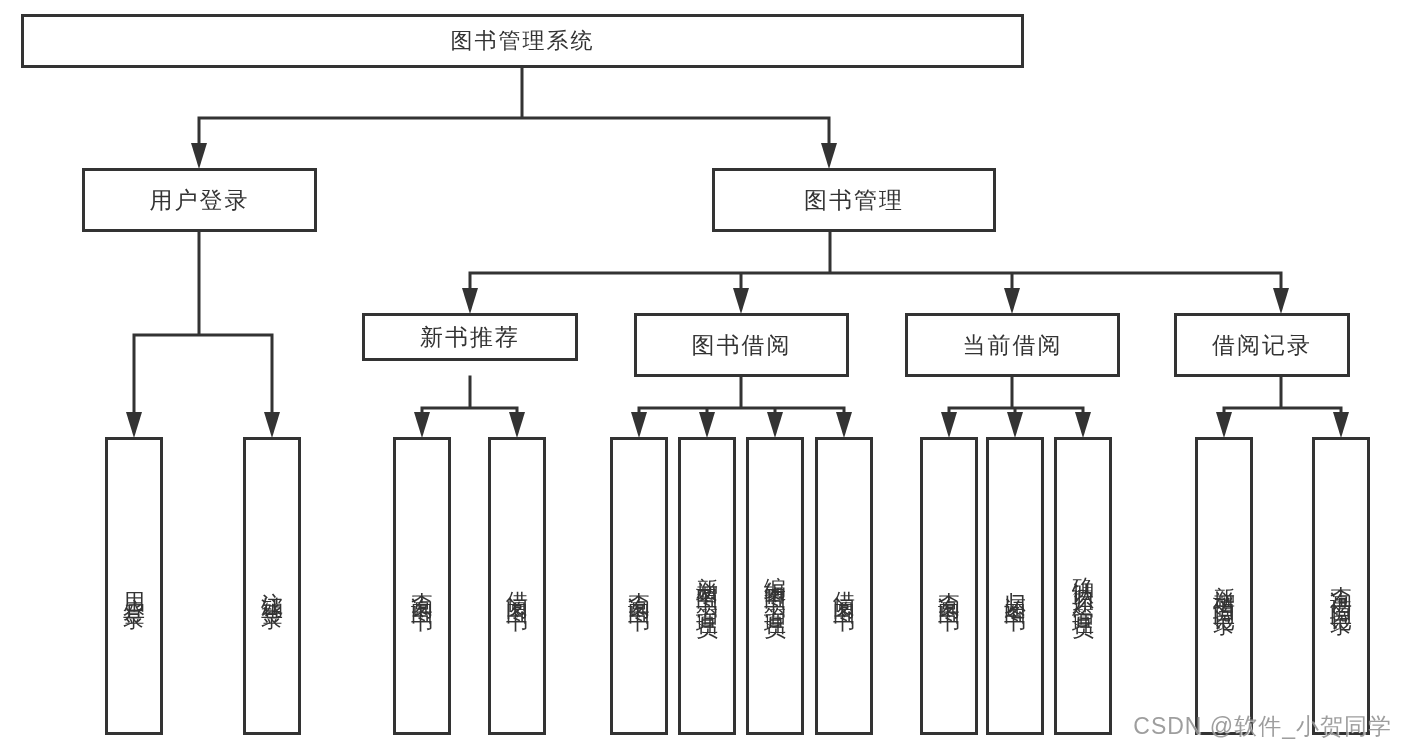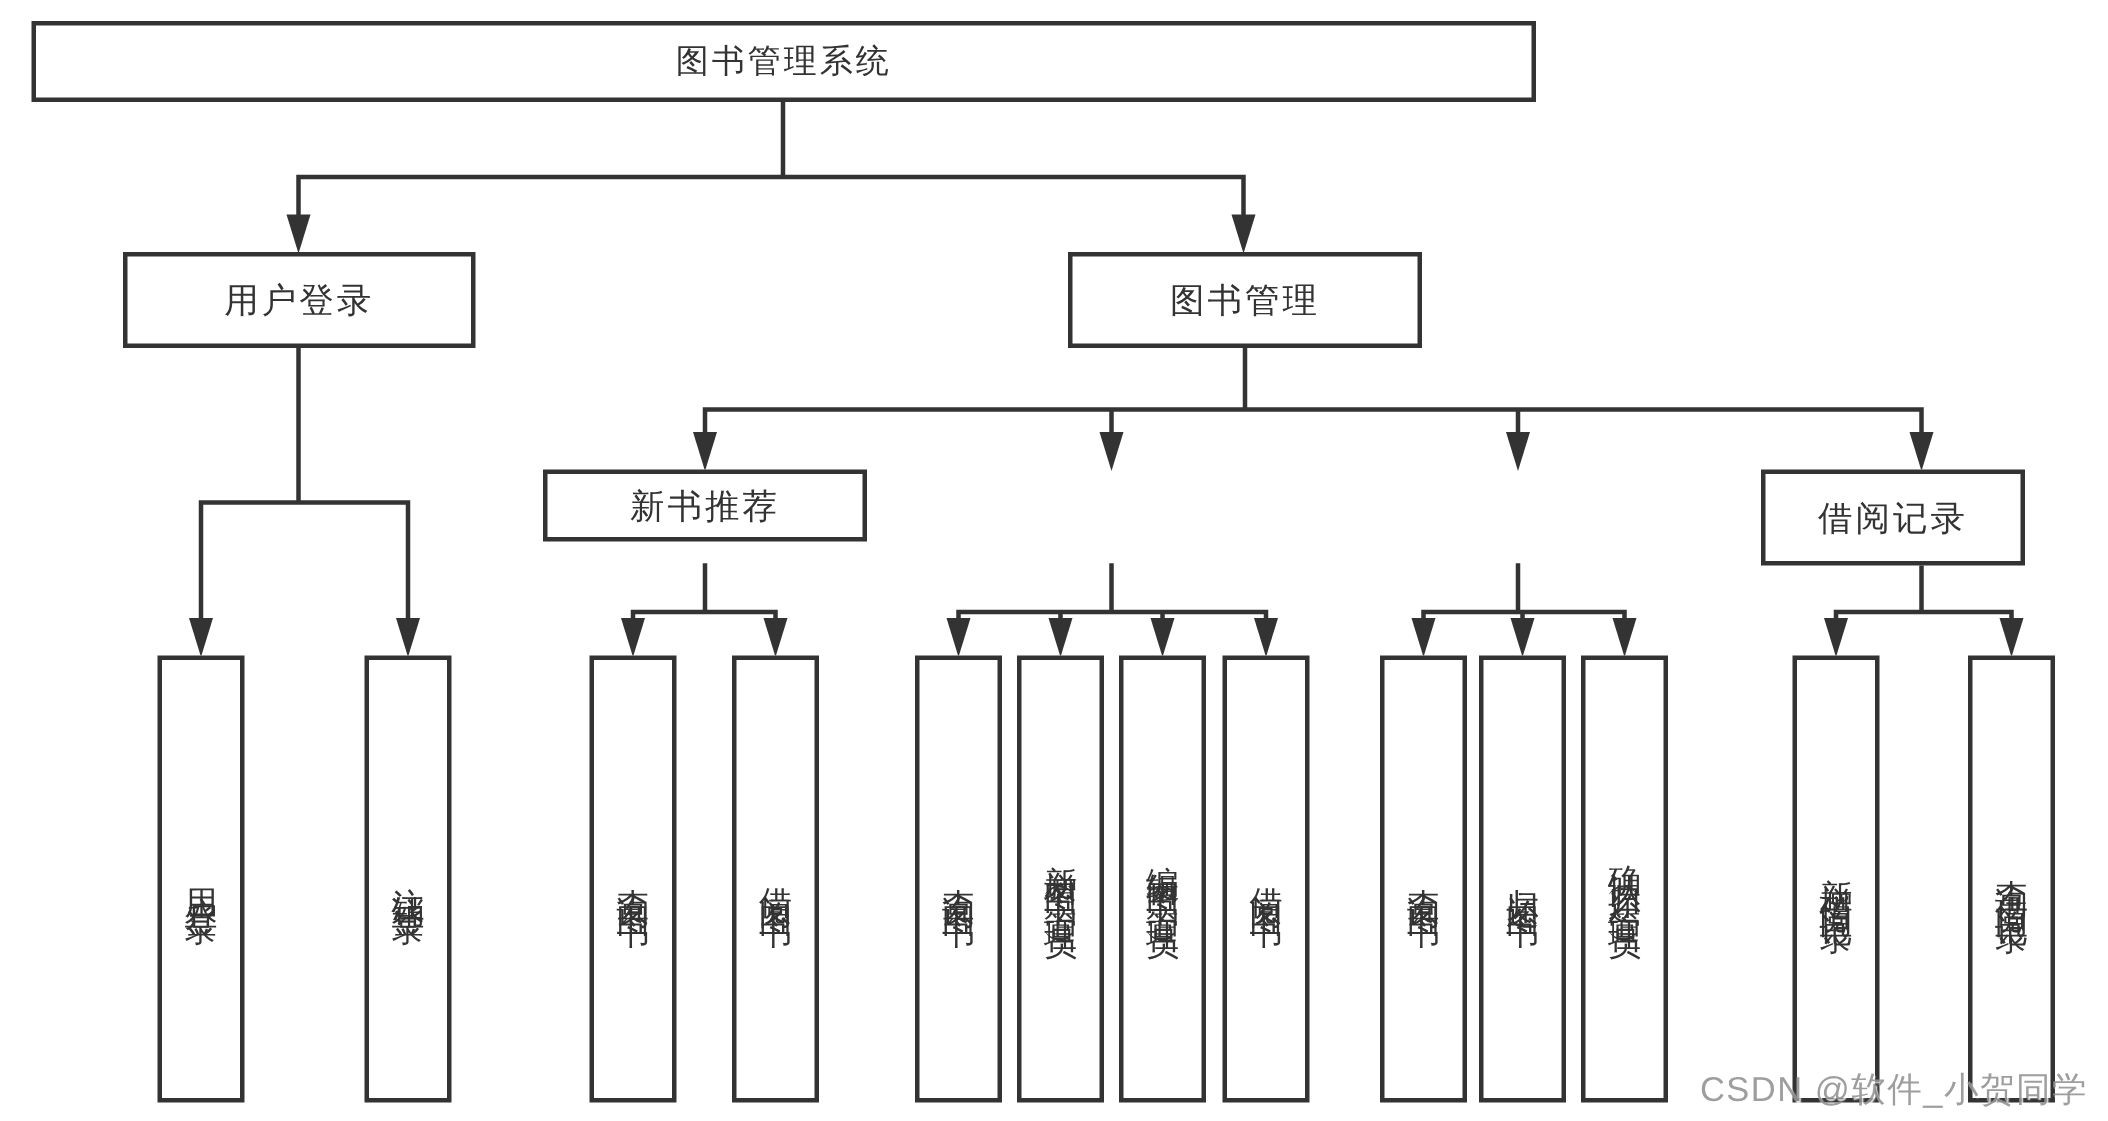--- a/index.html
+++ b/index.html
@@ -120,26 +120,32 @@
     </g>
   </svg>
 
   <div class="node node-h node-root" style="left:21px;top:14px;width:1003px;height:54px">
     <span class="lbl">图书管理系统</span>
   </div>
 
   <div class="node node-h" style="left:82px;top:168px;width:235px;height:64px">
     <span class="lbl">用户登录</span>
   </div>
-  <div class="node node-h" style="left:712px;top:168px;width:236px;height:64px">
+  <div class="node node-h" style="left:712px;top:168px;width:284px;height:64px">
     <span class="lbl">图书管理</span>
   </div>
 
   <div class="node node-h" style="left:362px;top:313px;width:216px;height:48px">
     <span class="lbl">新书推荐</span>
+  </div>
+  <div class="node node-h" style="left:634px;top:313px;width:215px;height:64px">
+    <span class="lbl">图书借阅</span>
+  </div>
+  <div class="node node-h" style="left:905px;top:313px;width:215px;height:64px">
+    <span class="lbl">当前借阅</span>
   </div>
   <div class="node node-h" style="left:1174px;top:313px;width:176px;height:64px">
     <span class="lbl">借阅记录</span>
   </div>
 
   <div class="node node-v" style="left:105px;top:437px;width:58px;height:298px">
     <span class="lbl">用户登录</span>
   </div>
   <div class="node node-v" style="left:243px;top:437px;width:58px;height:298px">
     <span class="lbl">注销登录</span>

